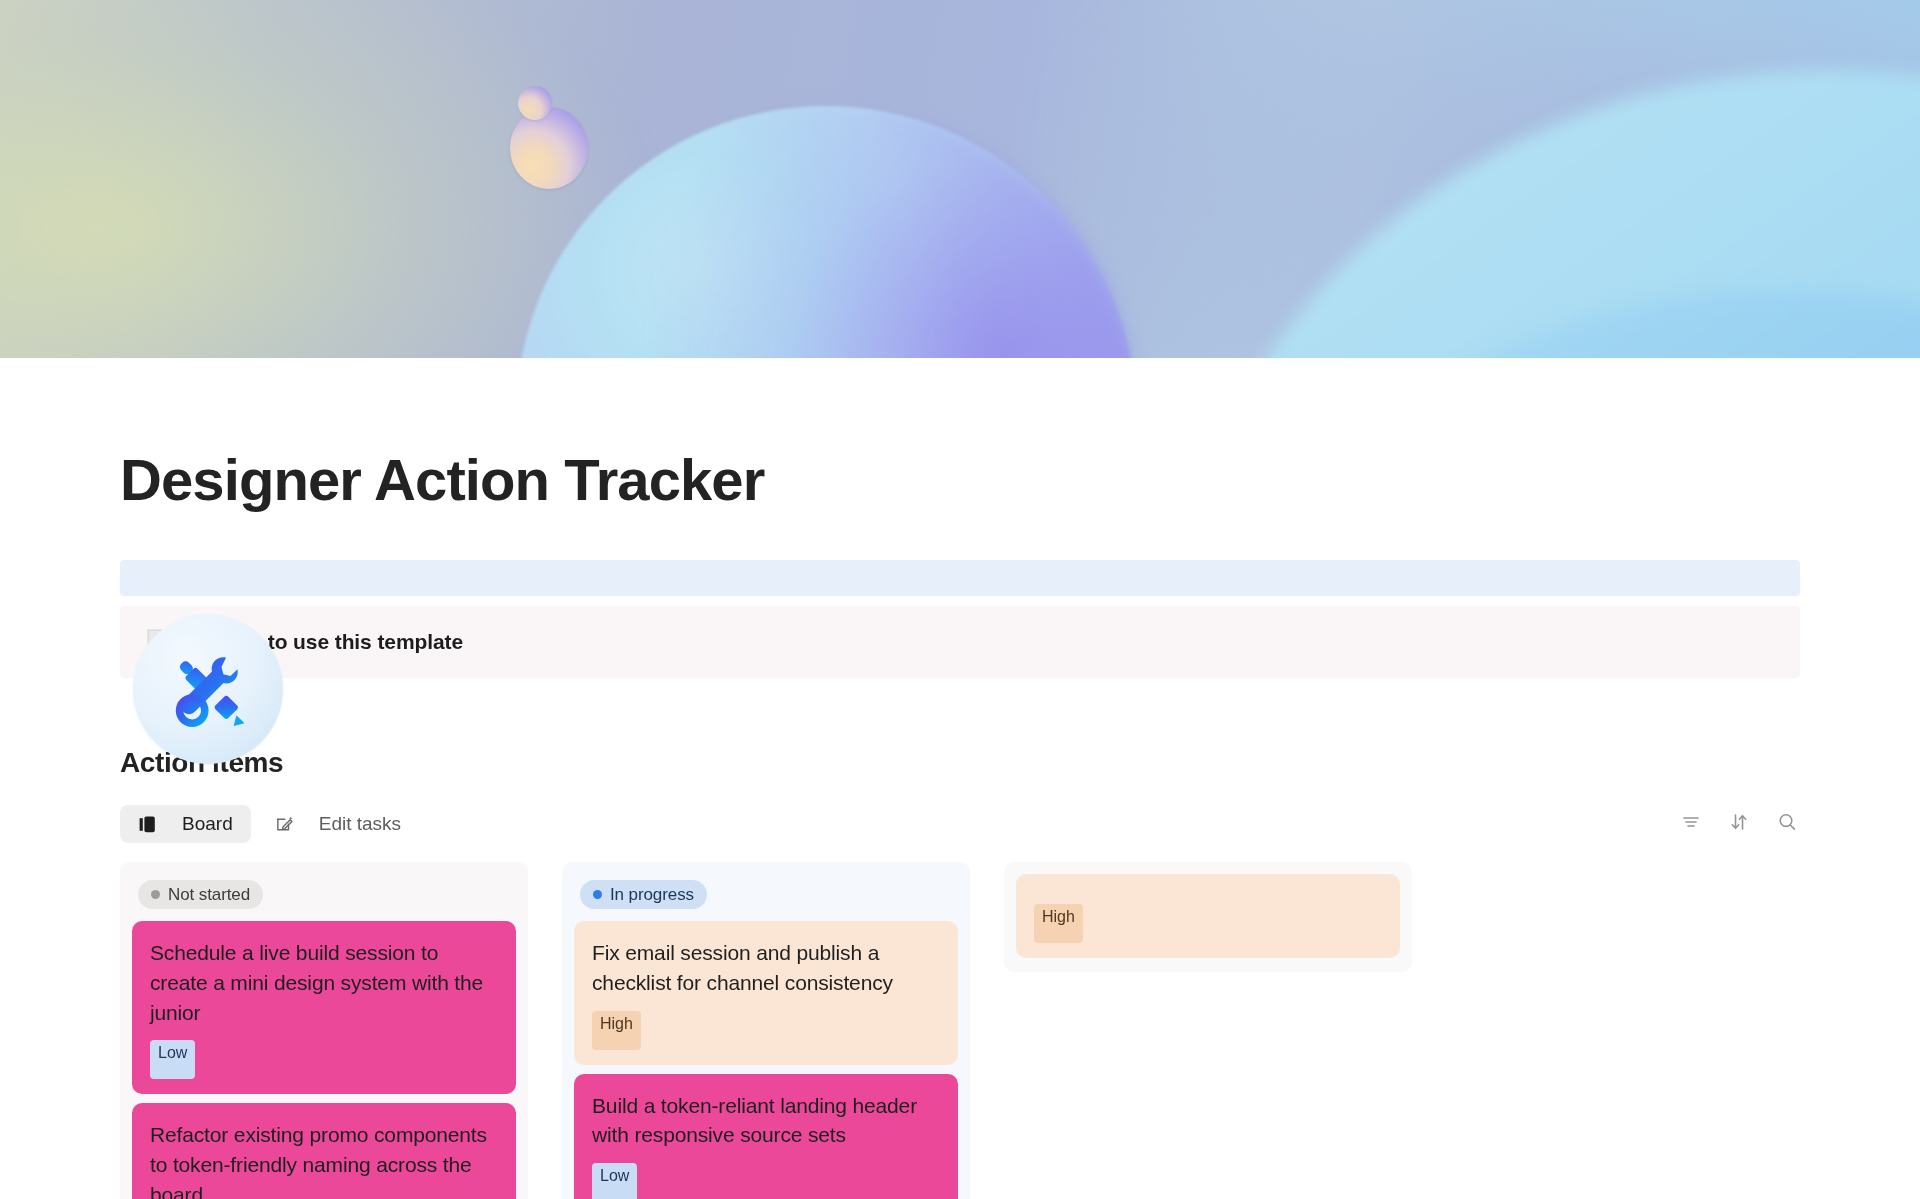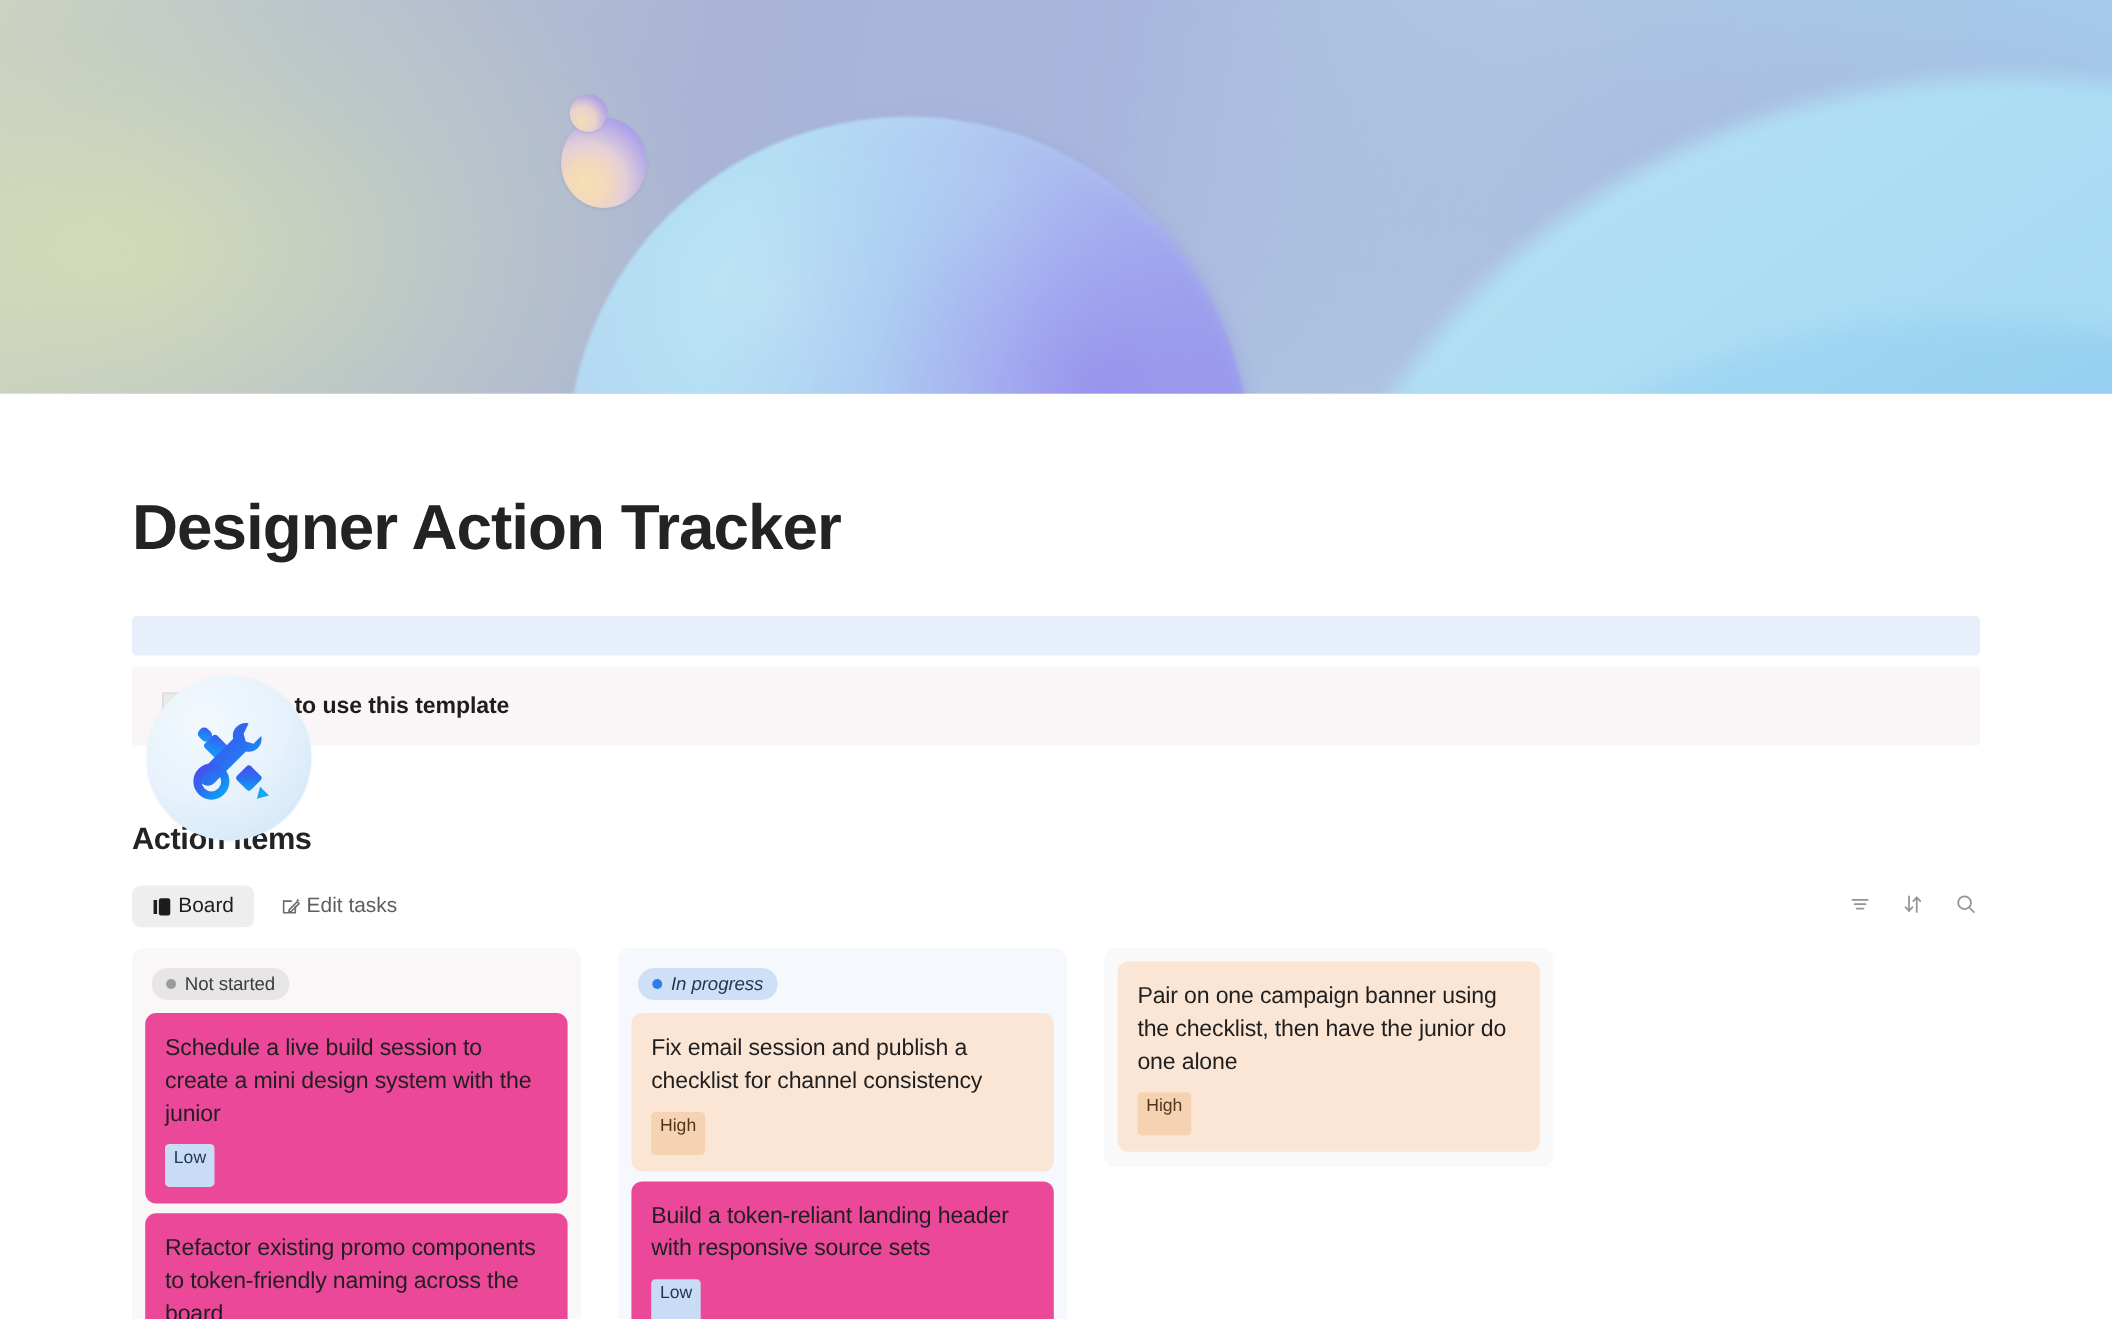--- a/index.html
+++ b/index.html
@@ -169,21 +169,21 @@
 
   
   .view-bar {
     margin-top: 24px;
     display: flex;
     align-items: center;
     height: 40px;
   }
   .view-tabs { display: flex; align-items: center; gap: 6px; }
   .view-tab {
-    display: flex; align-items: center; gap: 5px;
+    display: flex; align-items: center; gap: 25px;
     height: 38px; padding: 0 18px;
     border-radius: 8px;
     font-size: 19px; color: #5e5e5e;
     cursor: pointer; white-space: nowrap;
   }
   .view-tab.active { background: #eeeeee; color: #1d1d1d; font-weight: 500; }
   .view-tab svg { display: block; }
   .view-actions {
     margin-left: auto;
     display: flex; align-items: center; gap: 26px;
@@ -213,21 +213,21 @@
     display: inline-flex; align-items: center; gap: 8px;
     height: 29px; padding: 0 13px;
     border-radius: 15px;
     font-size: 17px; letter-spacing: -0.1px;
   }
   .status-pill .dot {
     width: 9px; height: 9px; border-radius: 50%; display: block;
   }
   .pill-notstarted { background: #e8e6e4; color: #3c3c3c; }
   .pill-notstarted .dot { background: #9b9b9b; }
-  .pill-inprogress { background: #cfe0f6; color: #1e3556; font-style: italic; }
+  .pill-inprogress { background: #cfe0f6; color: #1e3556; }
   .pill-inprogress .dot { background: #2e7cea; }
   .pill-done { background: #cfe8d8; color: #1f3d2b; }
   .pill-done .dot { background: #3f9e63; }
 
   .card {
     border-radius: 10px;
     padding: 17px 18px 15px 18px;
     margin-bottom: 9px;
   }
   .card:last-child { margin-bottom: 0; }
@@ -402,21 +402,20 @@
           </div>
           <div class="card card-blue">
             <div class="card-title">Build a token-reliant landing header with responsive source sets</div>
             <span class="tag tag-low">Low</span>
           </div>
 
         </div>
 
         <div class="board-col c-green">
           <div class="card card-peach">
-            <div class="card-title">Pair on one campaign banner using the checklist, then have the junior do one alone</div>
             <span class="tag tag-high">High</span>
           </div>
         </div>
 
       </div>
     </div>
   </div>
 </div>
 
 </body></html>

